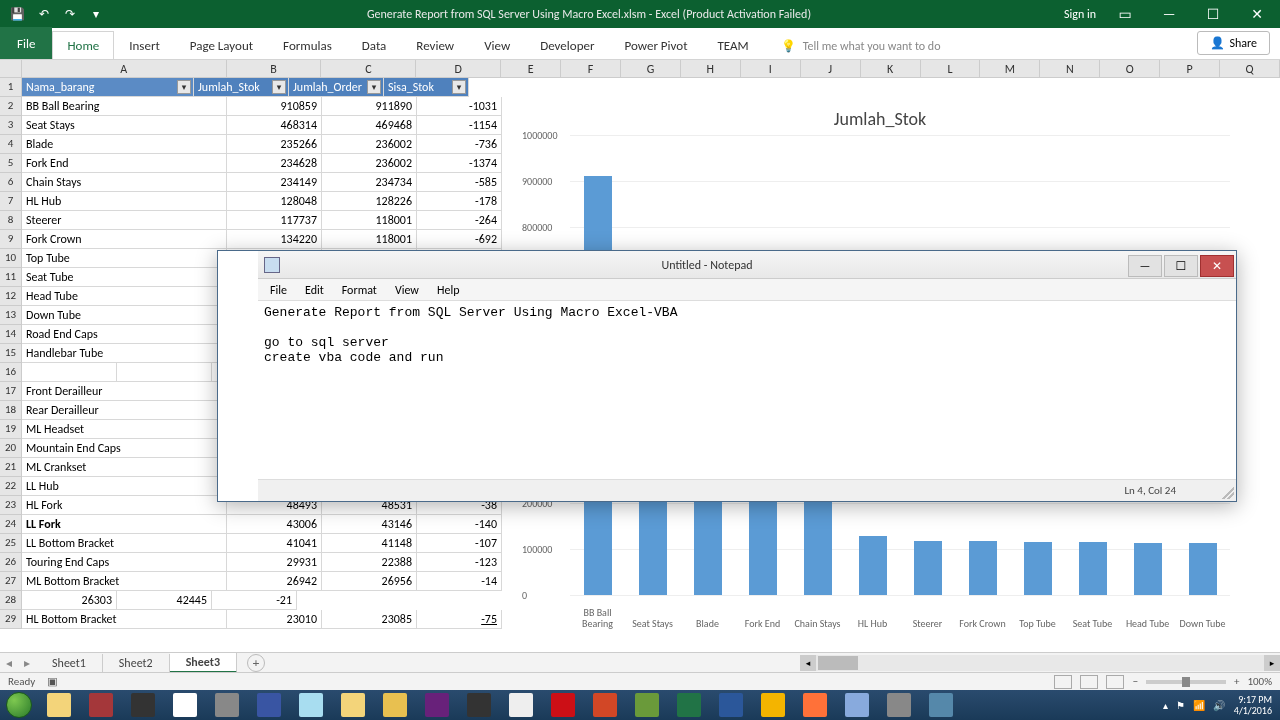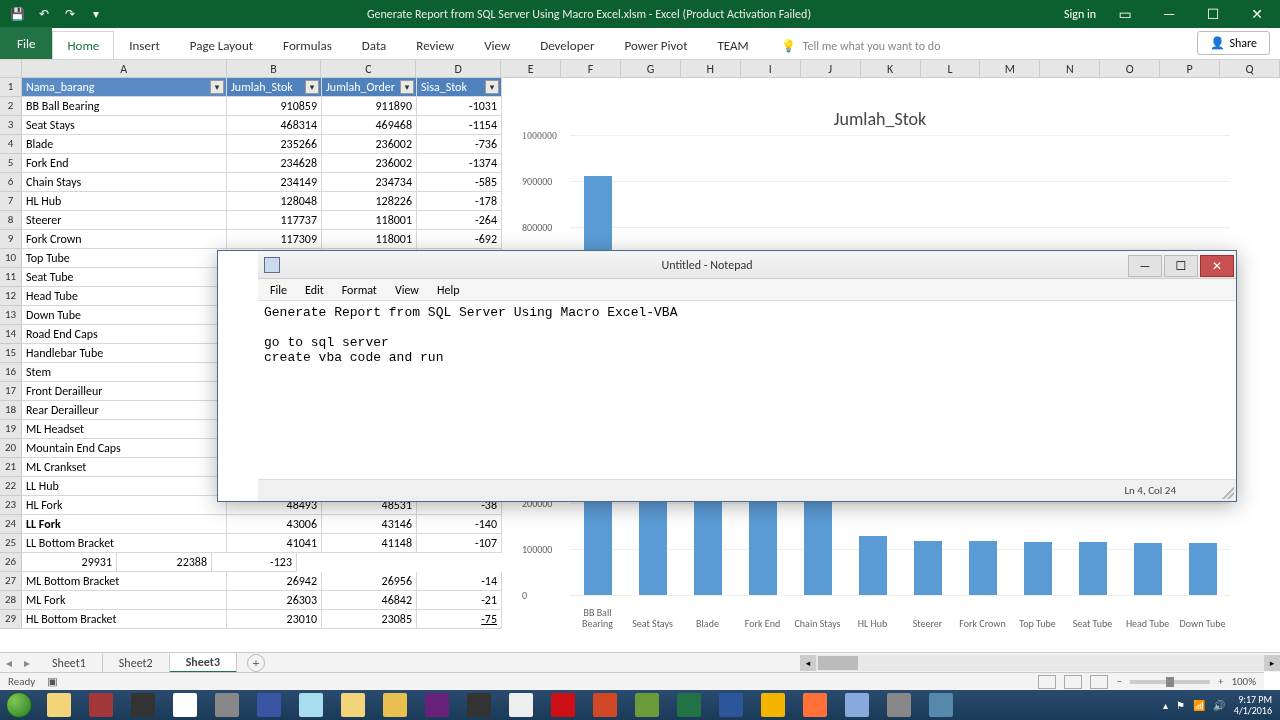--- a/index.html
+++ b/index.html
@@ -66,21 +66,21 @@
 .sheettabs { position: absolute; left: 0; bottom: 48px; right: 0; height: 20px; background: #f3f3f3; border-top: 1px solid #ccc; display: flex; align-items: center; font-size: 12px; }
 .sheettabs .nav { padding: 0 6px; color: #888; cursor: pointer; }
 .sheettab { padding: 2px 16px; border-right: 1px solid #ccc; cursor: pointer; color: #444; }
 .sheettab.active { background: #fff; border-bottom: 2px solid #217346; font-weight: bold; }
 .addsheet { width: 18px; height: 18px; border: 1px solid #bbb; border-radius: 50%; text-align: center; line-height: 16px; margin-left: 10px; cursor: pointer; color: #666; font-size: 13px; }
 .hscroll { margin-left: auto; width: 480px; height: 16px; background: #e8e8e8; display: flex; align-items: center; }
 .hscroll .arrow { width: 16px; height: 16px; background: #ccc; text-align: center; font-size: 9px; line-height: 16px; cursor: pointer; }
 .hscroll .thumb { width: 40px; height: 14px; background: #bbb; margin-left: 2px; }
 
 
-.statusbar { position: absolute; left: 0; bottom: 30px; right: 16px; height: 18px; background: #f3f3f3; border-top: 1px solid #ccc; display: flex; align-items: center; font-size: 11px; color: #555; padding: 0 8px; }
+.statusbar { position: absolute; left: 0; bottom: 30px; right: 0; height: 18px; background: #f3f3f3; border-top: 1px solid #ccc; display: flex; align-items: center; font-size: 11px; color: #555; padding: 0 8px; }
 .statusbar .zoom { margin-left: auto; display: flex; align-items: center; gap: 8px; }
 .viewbtn { width: 18px; height: 14px; border: 1px solid #aaa; cursor: pointer; }
 .slider { width: 80px; height: 4px; background: #ccc; position: relative; }
 .slider .knob { width: 8px; height: 10px; background: #888; position: absolute; top: -3px; left: 36px; }
 
 
 .taskbar { position: absolute; left: 0; bottom: 0; right: 0; height: 30px; background: linear-gradient(#2a4b6e, #1a3a58); display: flex; align-items: center; }
 .start { width: 38px; height: 30px; display: flex; align-items: center; justify-content: center; cursor: pointer; }
 .start-orb { width: 26px; height: 26px; border-radius: 50%; background: radial-gradient(circle at 30% 30%, #7ec850, #2a7a2a); border: 1px solid #1a5a1a; }
 .tbicon { width: 42px; height: 30px; display: flex; align-items: center; justify-content: center; cursor: pointer; }
@@ -122,21 +122,21 @@
 </div>
 
 <div class="colhdr">
   <div class="rowhdr-corner"></div>
   <div id="colhdr-holder" style="display:contents"><div class="colcell" style="width: 205px;">A</div><div class="colcell" style="width: 95px;">B</div><div class="colcell" style="width: 95px;">C</div><div class="colcell" style="width: 85px;">D</div><div class="colcell" style="width: 60px;">E</div><div class="colcell" style="width: 60px;">F</div><div class="colcell" style="width: 60px;">G</div><div class="colcell" style="width: 60px;">H</div><div class="colcell" style="width: 60px;">I</div><div class="colcell" style="width: 60px;">J</div><div class="colcell" style="width: 60px;">K</div><div class="colcell" style="width: 60px;">L</div><div class="colcell" style="width: 60px;">M</div><div class="colcell" style="width: 60px;">N</div><div class="colcell" style="width: 60px;">O</div><div class="colcell" style="width: 60px;">P</div><div class="colcell" style="width: 60px;">Q</div></div>
 </div>
 
 <div class="grid" id="grid">
     <div class="row">
       <div class="rowhdr">1</div>
-      <div class="cell thdr selected" style="width: 205px;">Nama_barang<div class="filter">▾</div></div>
+      <div class="cell thdr selected" style="width: 172px;">Nama_barang<div class="filter">▾</div></div>
       <div class="cell thdr" style="width: 95px;">Jumlah_Stok<div class="filter">▾</div></div>
       <div class="cell thdr" style="width: 95px;">Jumlah_Order<div class="filter">▾</div></div>
       <div class="cell thdr" style="width: 85px;">Sisa_Stok<div class="filter">▾</div></div>
     </div>
     <div class="row">
       <div class="rowhdr">2</div>
       <div class="cell" style="width: 205px;">BB Ball Bearing</div>
       <div class="cell num" style="width: 95px;">910859</div>
       <div class="cell num" style="width: 95px;">911890</div>
       <div class="cell num" style="width: 85px;">-1031</div>
@@ -179,21 +179,21 @@
     <div class="row">
       <div class="rowhdr">8</div>
       <div class="cell" style="width: 205px;">Steerer</div>
       <div class="cell num" style="width: 95px;">117737</div>
       <div class="cell num" style="width: 95px;">118001</div>
       <div class="cell num" style="width: 85px;">-264</div>
     </div>
     <div class="row">
       <div class="rowhdr">9</div>
       <div class="cell" style="width: 205px;">Fork Crown</div>
-      <div class="cell num" style="width: 95px;">117309</div>
+      <div class="cell num" style="width: 95px;">134220</div>
       <div class="cell num" style="width: 95px;">118001</div>
       <div class="cell num" style="width: 85px;">-692</div>
     </div>
     <div class="row">
       <div class="rowhdr">10</div>
       <div class="cell" style="width: 205px;">Top Tube</div>
       <div class="cell num" style="width: 95px;"></div>
       <div class="cell num" style="width: 95px;"></div>
       <div class="cell num" style="width: 85px;"></div>
     </div>
@@ -227,21 +227,20 @@
     </div>
     <div class="row">
       <div class="rowhdr">15</div>
       <div class="cell" style="width: 205px;">Handlebar Tube</div>
       <div class="cell num" style="width: 95px;"></div>
       <div class="cell num" style="width: 95px;"></div>
       <div class="cell num" style="width: 85px;"></div>
     </div>
     <div class="row">
       <div class="rowhdr">16</div>
-      <div class="cell" style="width: 205px;">Stem</div>
       <div class="cell num" style="width: 95px;"></div>
       <div class="cell num" style="width: 95px;"></div>
       <div class="cell num" style="width: 85px;"></div>
     </div>
     <div class="row">
       <div class="rowhdr">17</div>
       <div class="cell" style="width: 205px;">Front Derailleur</div>
       <div class="cell num" style="width: 95px;"></div>
       <div class="cell num" style="width: 95px;"></div>
       <div class="cell num" style="width: 85px;"></div>
@@ -297,36 +296,36 @@
     </div>
     <div class="row">
       <div class="rowhdr">25</div>
       <div class="cell" style="width: 205px;">LL Bottom Bracket</div>
       <div class="cell num" style="width: 95px;">41041</div>
       <div class="cell num" style="width: 95px;">41148</div>
       <div class="cell num" style="width: 85px;">-107</div>
     </div>
     <div class="row">
       <div class="rowhdr">26</div>
+      <div class="cell" style="width: 205px;">Touring End Caps</div>
       <div class="cell num" style="width: 95px;">29931</div>
       <div class="cell num" style="width: 95px;">22388</div>
       <div class="cell num" style="width: 85px;">-123</div>
     </div>
     <div class="row">
       <div class="rowhdr">27</div>
       <div class="cell" style="width: 205px;">ML Bottom Bracket</div>
       <div class="cell num" style="width: 95px;">26942</div>
       <div class="cell num" style="width: 95px;">26956</div>
       <div class="cell num" style="width: 85px;">-14</div>
     </div>
     <div class="row">
       <div class="rowhdr">28</div>
-      <div class="cell" style="width: 205px;">ML Fork</div>
       <div class="cell num" style="width: 95px;">26303</div>
-      <div class="cell num" style="width: 95px;">46842</div>
+      <div class="cell num" style="width: 95px;">42445</div>
       <div class="cell num" style="width: 85px;">-21</div>
     </div>
     <div class="row">
       <div class="rowhdr">29</div>
       <div class="cell" style="width: 205px;">HL Bottom Bracket</div>
       <div class="cell num" style="width: 95px;">23010</div>
       <div class="cell num" style="width: 95px;">23085</div>
       <div class="cell num" style="width: 85px; text-decoration: underline;">-75</div>
     </div>
   </div>
@@ -348,21 +347,21 @@
       <div class="ylabel" style="top: 230px;">500000</div>
       <div class="gridline" style="top: 184px;"></div>
       <div class="ylabel" style="top: 184px;">600000</div>
       <div class="gridline" style="top: 138px;"></div>
       <div class="ylabel" style="top: 138px;">700000</div>
       <div class="gridline" style="top: 92px;"></div>
       <div class="ylabel" style="top: 92px;">800000</div>
       <div class="gridline" style="top: 46px;"></div>
       <div class="ylabel" style="top: 46px;">900000</div>
       <div class="gridline" style="top: 0px;"></div>
-      <div class="ylabel" style="top: 0px; font-family: Liberation Serif, serif;">1000000</div>
+      <div class="ylabel" style="top: 0px;">1000000</div>
       <div class="bar" style="left: 13.5px; height: 418.995px;"></div>
       <div class="xlabel" style="left: 13.5px;">BB Ball Bearing</div>
       <div class="bar" style="left: 68.5px; height: 215.424px;"></div>
       <div class="xlabel" style="left: 68.5px;">Seat Stays</div>
       <div class="bar" style="left: 123.5px; height: 108.222px;"></div>
       <div class="xlabel" style="left: 123.5px;">Blade</div>
       <div class="bar" style="left: 178.5px; height: 107.929px;"></div>
       <div class="xlabel" style="left: 178.5px;">Fork End</div>
       <div class="bar" style="left: 233.5px; height: 107.709px;"></div>
       <div class="xlabel" style="left: 233.5px;">Chain Stays</div>

